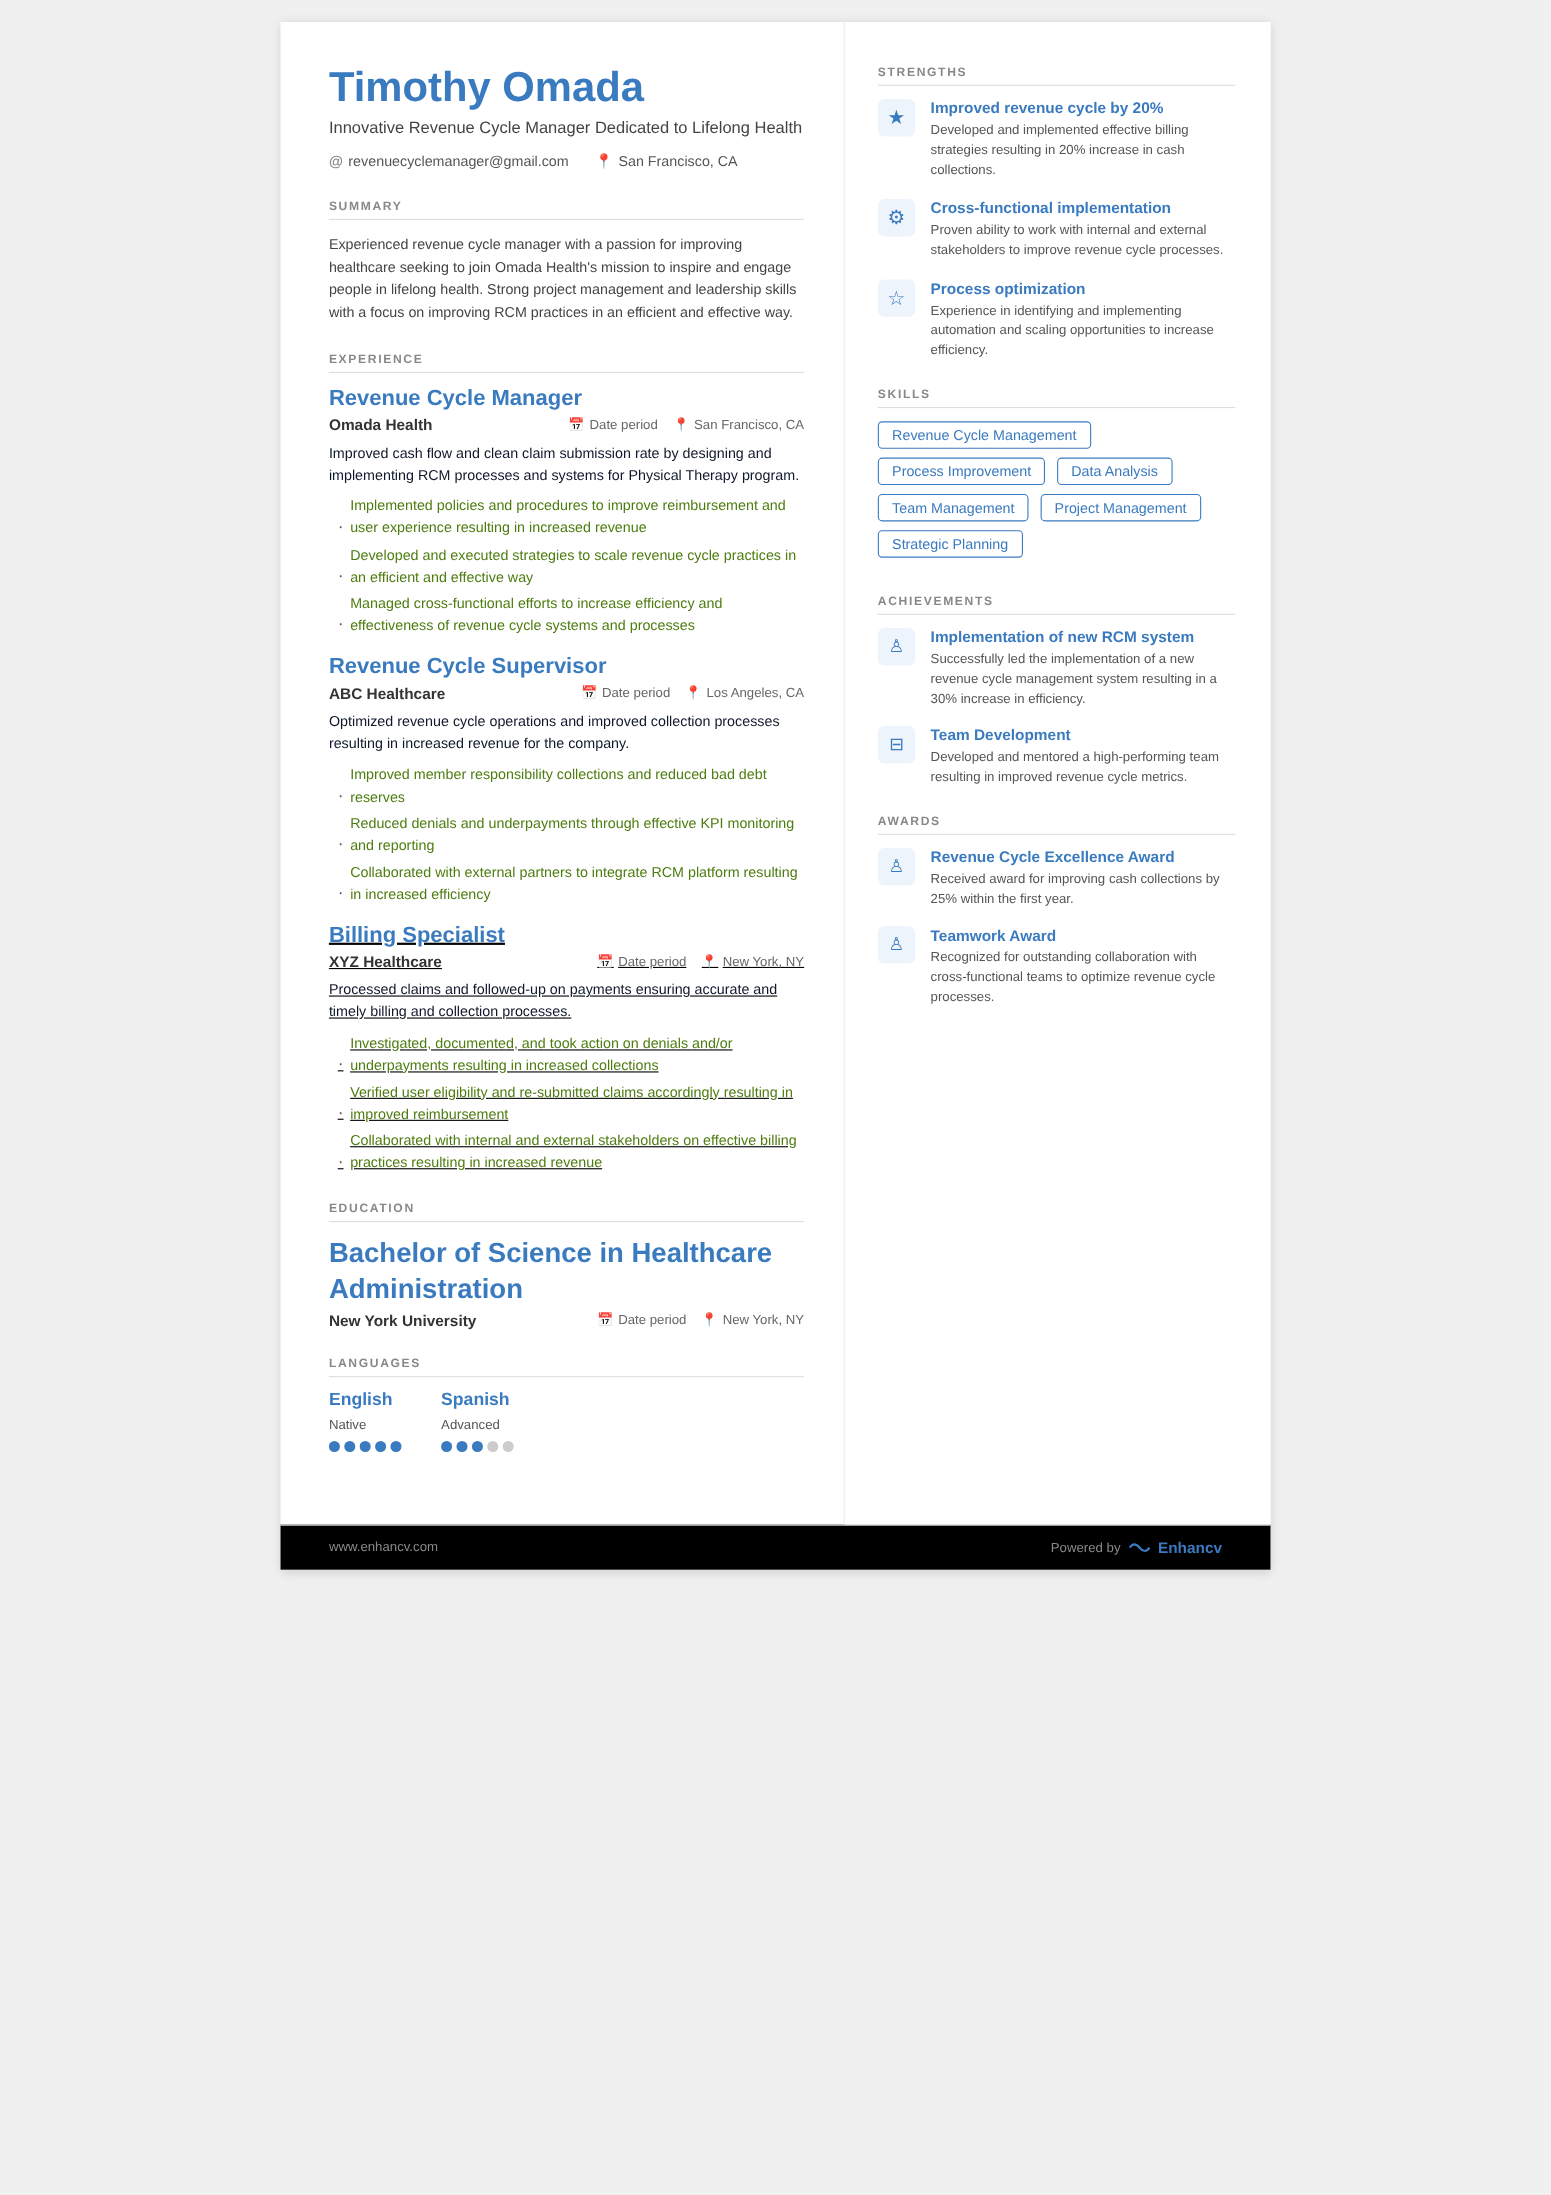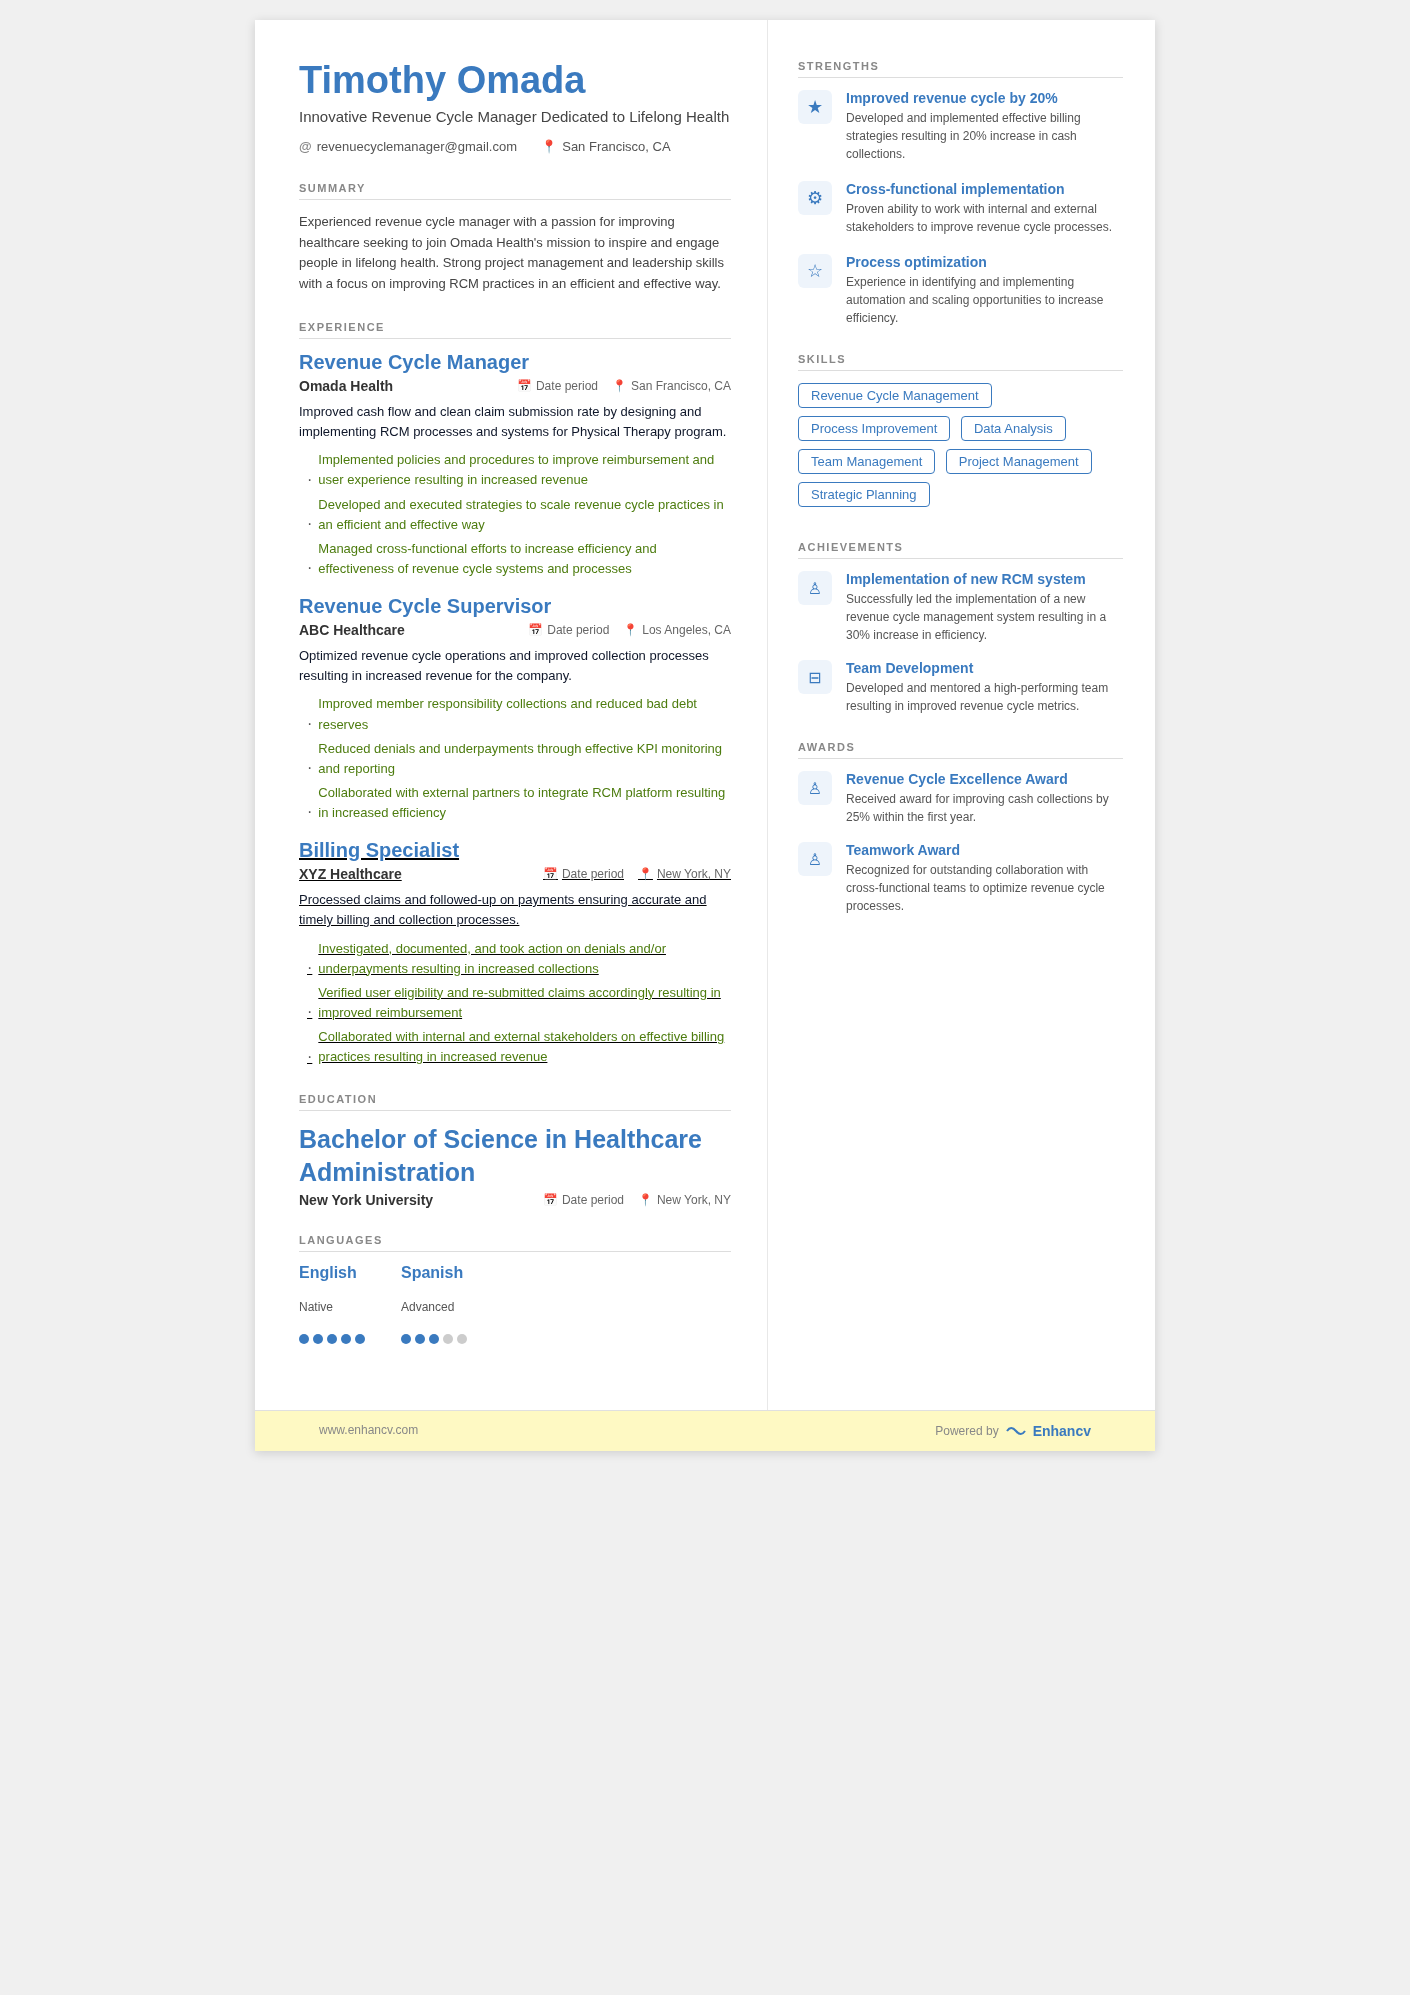--- a/index.html
+++ b/index.html
@@ -134,21 +134,21 @@
       line-height: 1.3;
     }
     .lang-row {
       display: flex;
       gap: 36px;
       align-items: flex-start;
     }
     .lang-item {
       display: flex;
       flex-direction: column;
-      gap: 18px;
+      gap: 6px;
     }
     .lang-name {
       font-size: 16px;
       font-weight: bold;
       color: #3a7abf;
     }
     .lang-level {
       font-size: 12px;
       color: #555;
     }
@@ -275,22 +275,22 @@
       font-size: 12px;
       color: #555;
     }
     .footer-brand .brand-name {
       font-size: 14px;
       font-weight: bold;
       color: #3a7abf;
     }
     .full-footer {
       width: 100%;
-      background: #fef9c3;
-      padding: 12px 64px;
+      background: #000000;
+      padding: 12px 44px;
       display: flex;
       justify-content: space-between;
       border-top: 1px solid #e0e0e0;
     }
     .resume-wrapper {
       width: 900px;
       background: #fff;
       box-shadow: 0 2px 10px rgba(0,0,0,0.15);
     }
     .resume-body {

